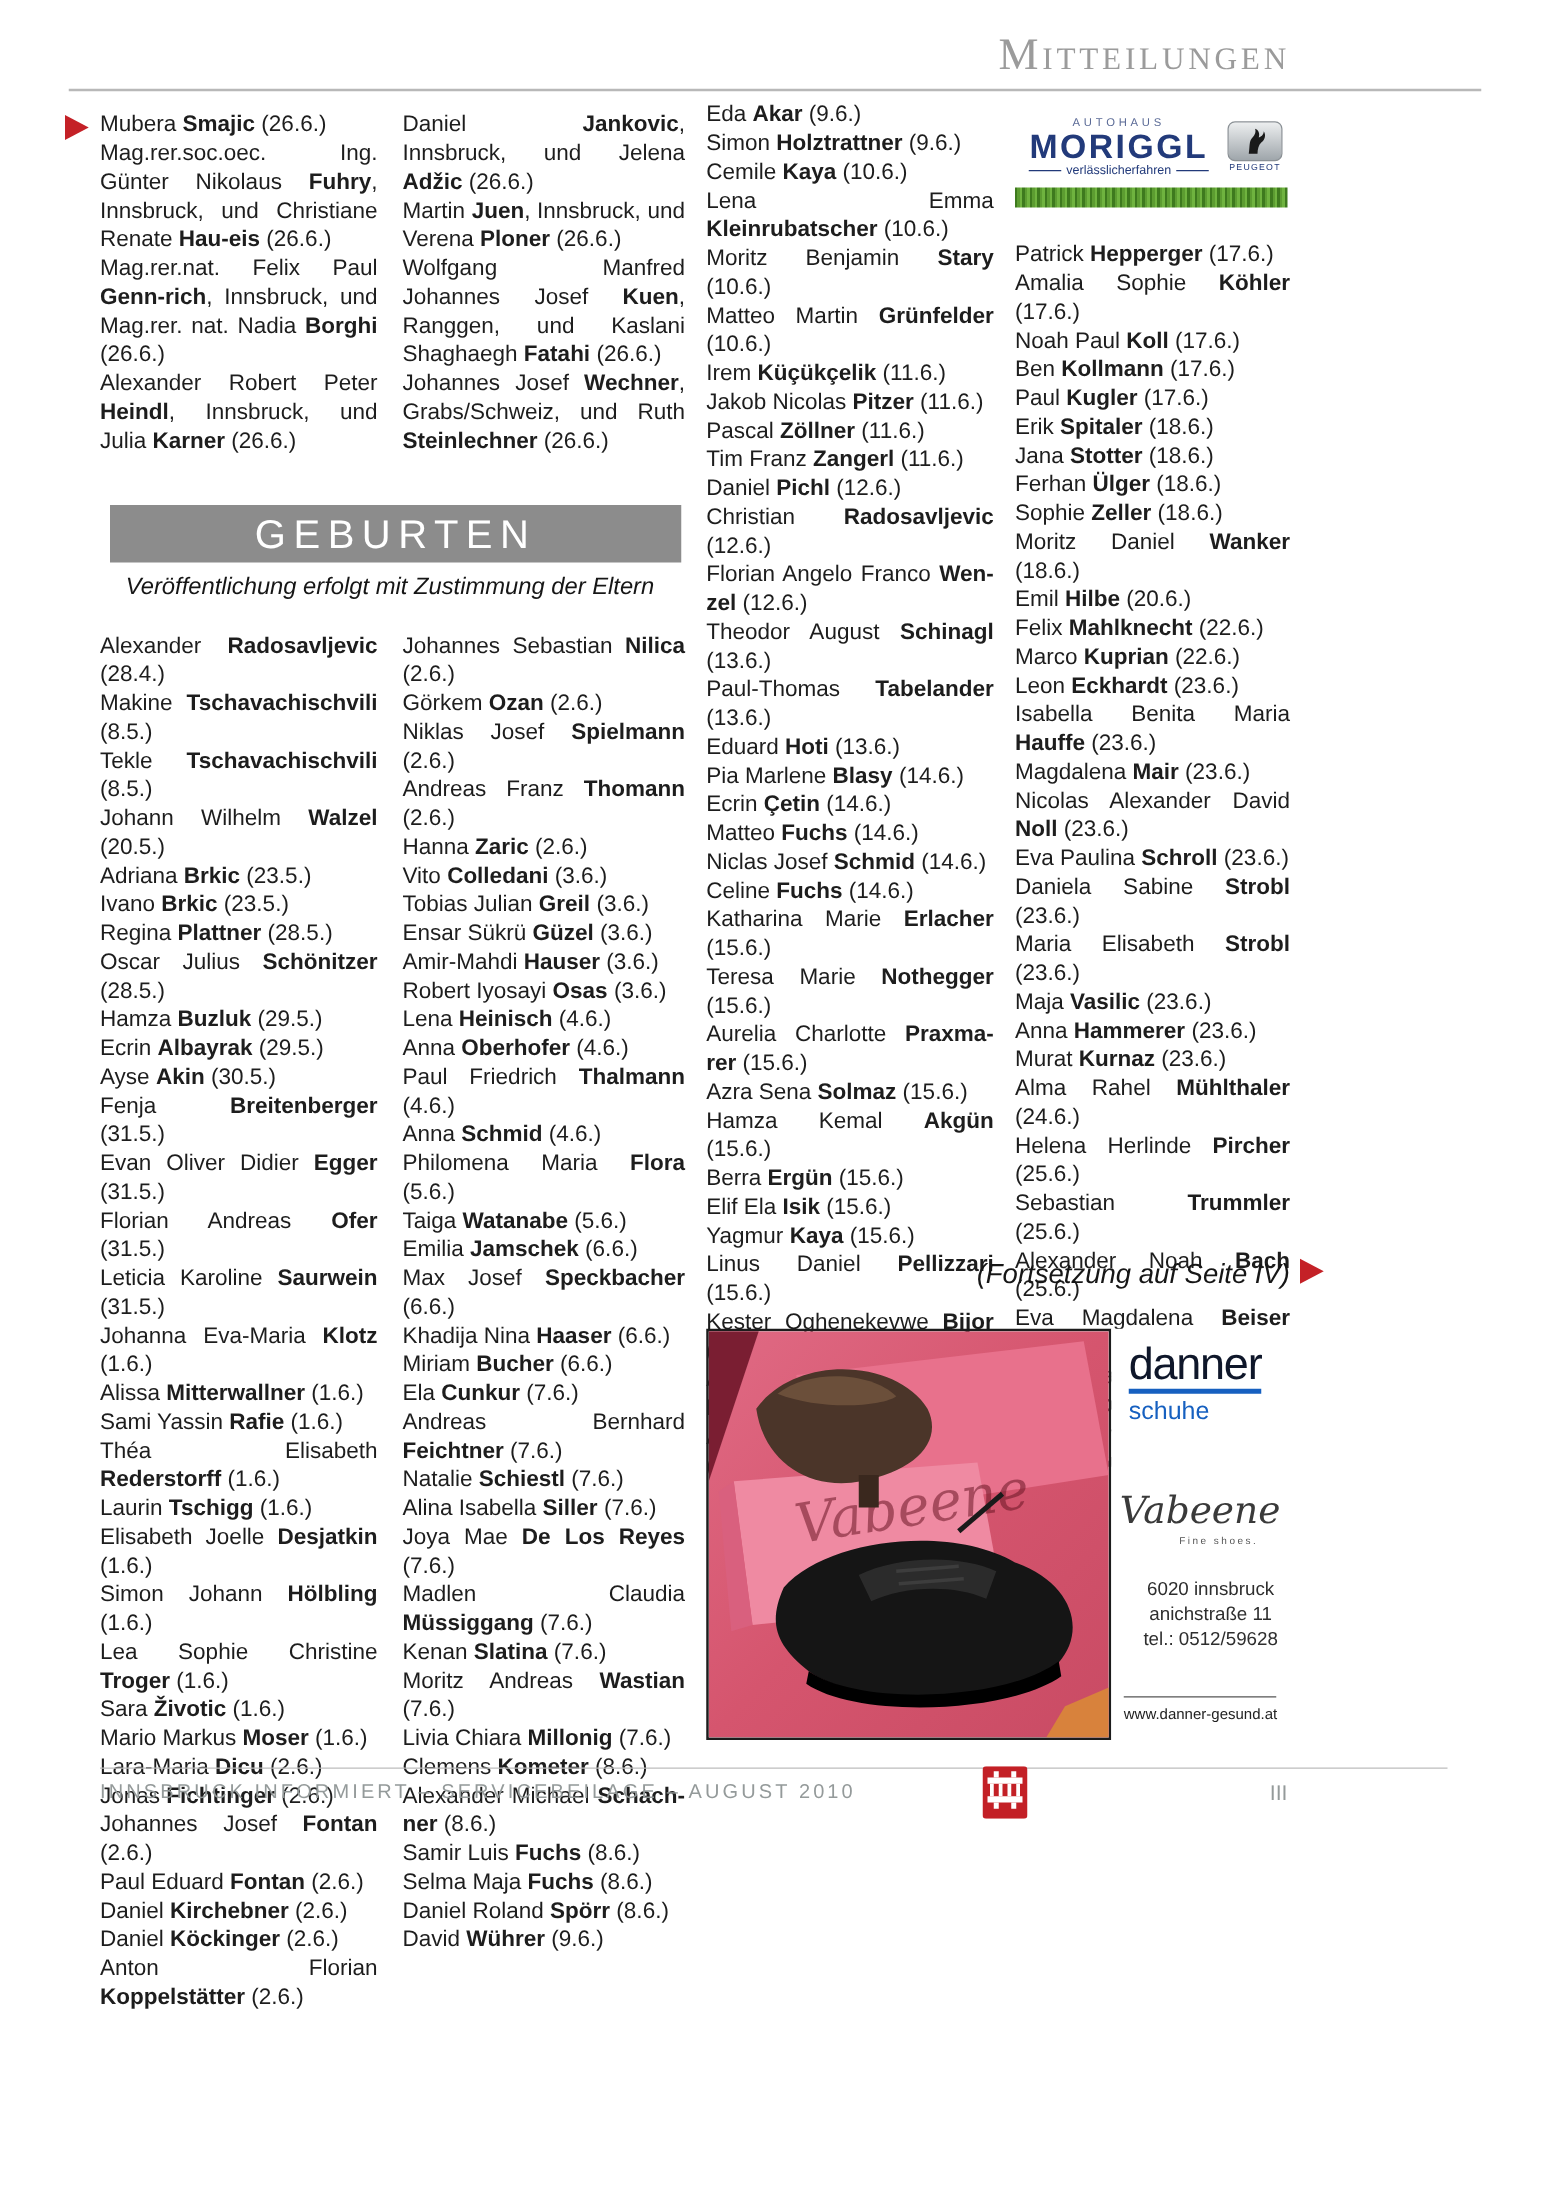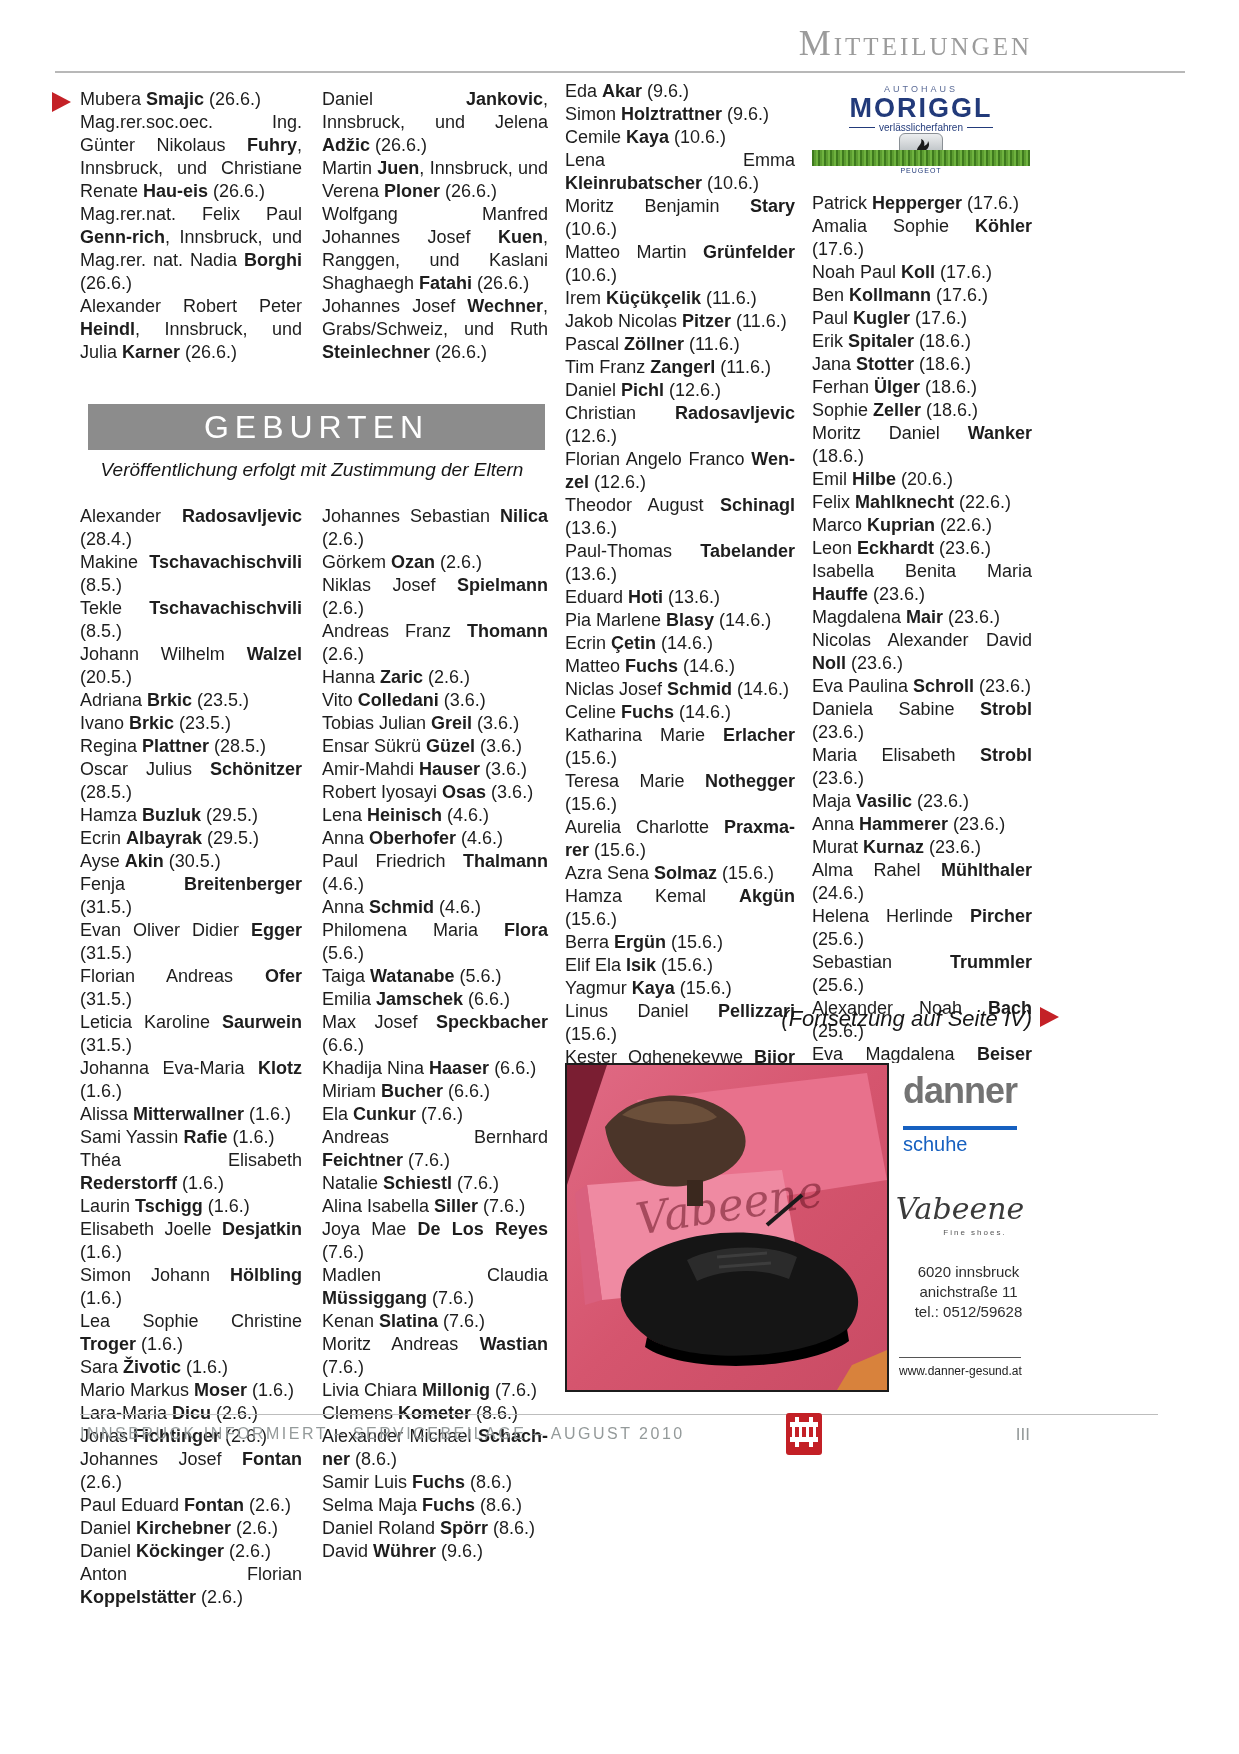--- a/index.html
+++ b/index.html
@@ -27,39 +27,39 @@
   #cont-arrow{left:1040px;top:1007px;}
   
   .banner{position:absolute;left:88px;top:404px;width:457px;height:46px;background:#8c8c8c;
         color:#fff;font-size:32px;letter-spacing:6px;text-align:center;line-height:47px;}
   .subtitle{position:absolute;left:78px;top:459px;width:468px;text-align:center;
         font-size:19px;font-weight:400;font-style:italic;color:#161616;}
   .continuation{position:absolute;left:740px;top:1006px;width:292px;text-align:right;
         font-style:italic;font-size:22px;color:#161616;}
   
   .ad-moriggl{position:absolute;left:812px;top:84px;width:218px;height:82px;background:#fff;}
-  .moriggl-inner{position:absolute;top:0;left:0;right:0;bottom:16px;display:flex;align-items:center;flex-direction:column;}
+  .moriggl-inner{position:absolute;top:0;left:0;right:0;bottom:16px;display:flex;align-items:center;}
   .moriggl-textblock{flex:1;text-align:center;}
   .moriggl-autohaus{font-size:9px;letter-spacing:3px;color:#5a6a96;}
   .moriggl-name{font-size:27px;font-weight:700;letter-spacing:2px;color:#223a7a;line-height:28px;}
   .moriggl-tagline{font-size:10px;color:#223a7a;display:flex;align-items:center;gap:4px;justify-content:center;}
   .moriggl-tagline .tl{flex:0 0 26px;height:1px;background:#223a7a;}
   .peugeot{width:52px;text-align:center;}
   .peugeot-box{width:42px;height:30px;margin:0 auto;border-radius:6px;border:1px solid #8a9095;
         background:linear-gradient(#eceeef,#9fa6ab);display:flex;align-items:center;justify-content:center;}
   .peugeot-label{font-size:7px;letter-spacing:1px;color:#223a7a;margin-top:2px;}
   .grass{position:absolute;left:0;right:0;bottom:0;height:16px;
         background:repeating-linear-gradient(90deg,#3e7a1e 0 2px,#5c9c31 2px 4px,#6fb33f 4px 6px);}
   
   .ad-danner{position:absolute;left:565px;top:1063px;width:466px;height:329px;display:flex;}
   .danner-photo{width:324px;height:329px;box-sizing:border-box;border:2px solid #1c1c1c;flex:0 0 auto;}
   .danner-panel{flex:1;position:relative;background:#fff;}
   .danner-logoblock{position:absolute;top:10px;left:14px;}
-  .danner-logo{color:#737373;font-size:36px;font-weight:700;line-height:1;letter-spacing:-1px;
-        border-bottom:4px solid #1660c0;padding-bottom:17px;display:inline-block;}
+  .danner-logo{color:#0f172a;font-size:36px;font-weight:400;line-height:1;letter-spacing:-1px;
+        border-bottom:4px solid #1660c0;padding-bottom:2px;display:inline-block;}
   .danner-sub{color:#1660c0;font-size:20px;margin-top:3px;}
   .vabeene-block{position:absolute;top:128px;left:0;right:0;text-align:center;}
   .vabeene{font-family:"DejaVu Serif",serif;font-style:italic;font-size:30px;color:#3a3a3a;}
   .fine{font-size:8px;letter-spacing:2px;color:#555;margin-top:2px;margin-left:30px;}
   .danner-address{position:absolute;bottom:70px;left:0;right:0;text-align:center;
         font-size:15px;color:#2e2e2e;line-height:20px;margin-left:17px;}
   .panel-rule{position:absolute;bottom:34px;left:10px;right:10px;height:1px;background:#555;}
   .danner-url{position:absolute;bottom:14px;left:10px;font-size:12px;color:#222;}
   
   .footer-rule{position:absolute;left:80px;top:1414px;width:1078px;height:1px;background:#bdbdbd;}

